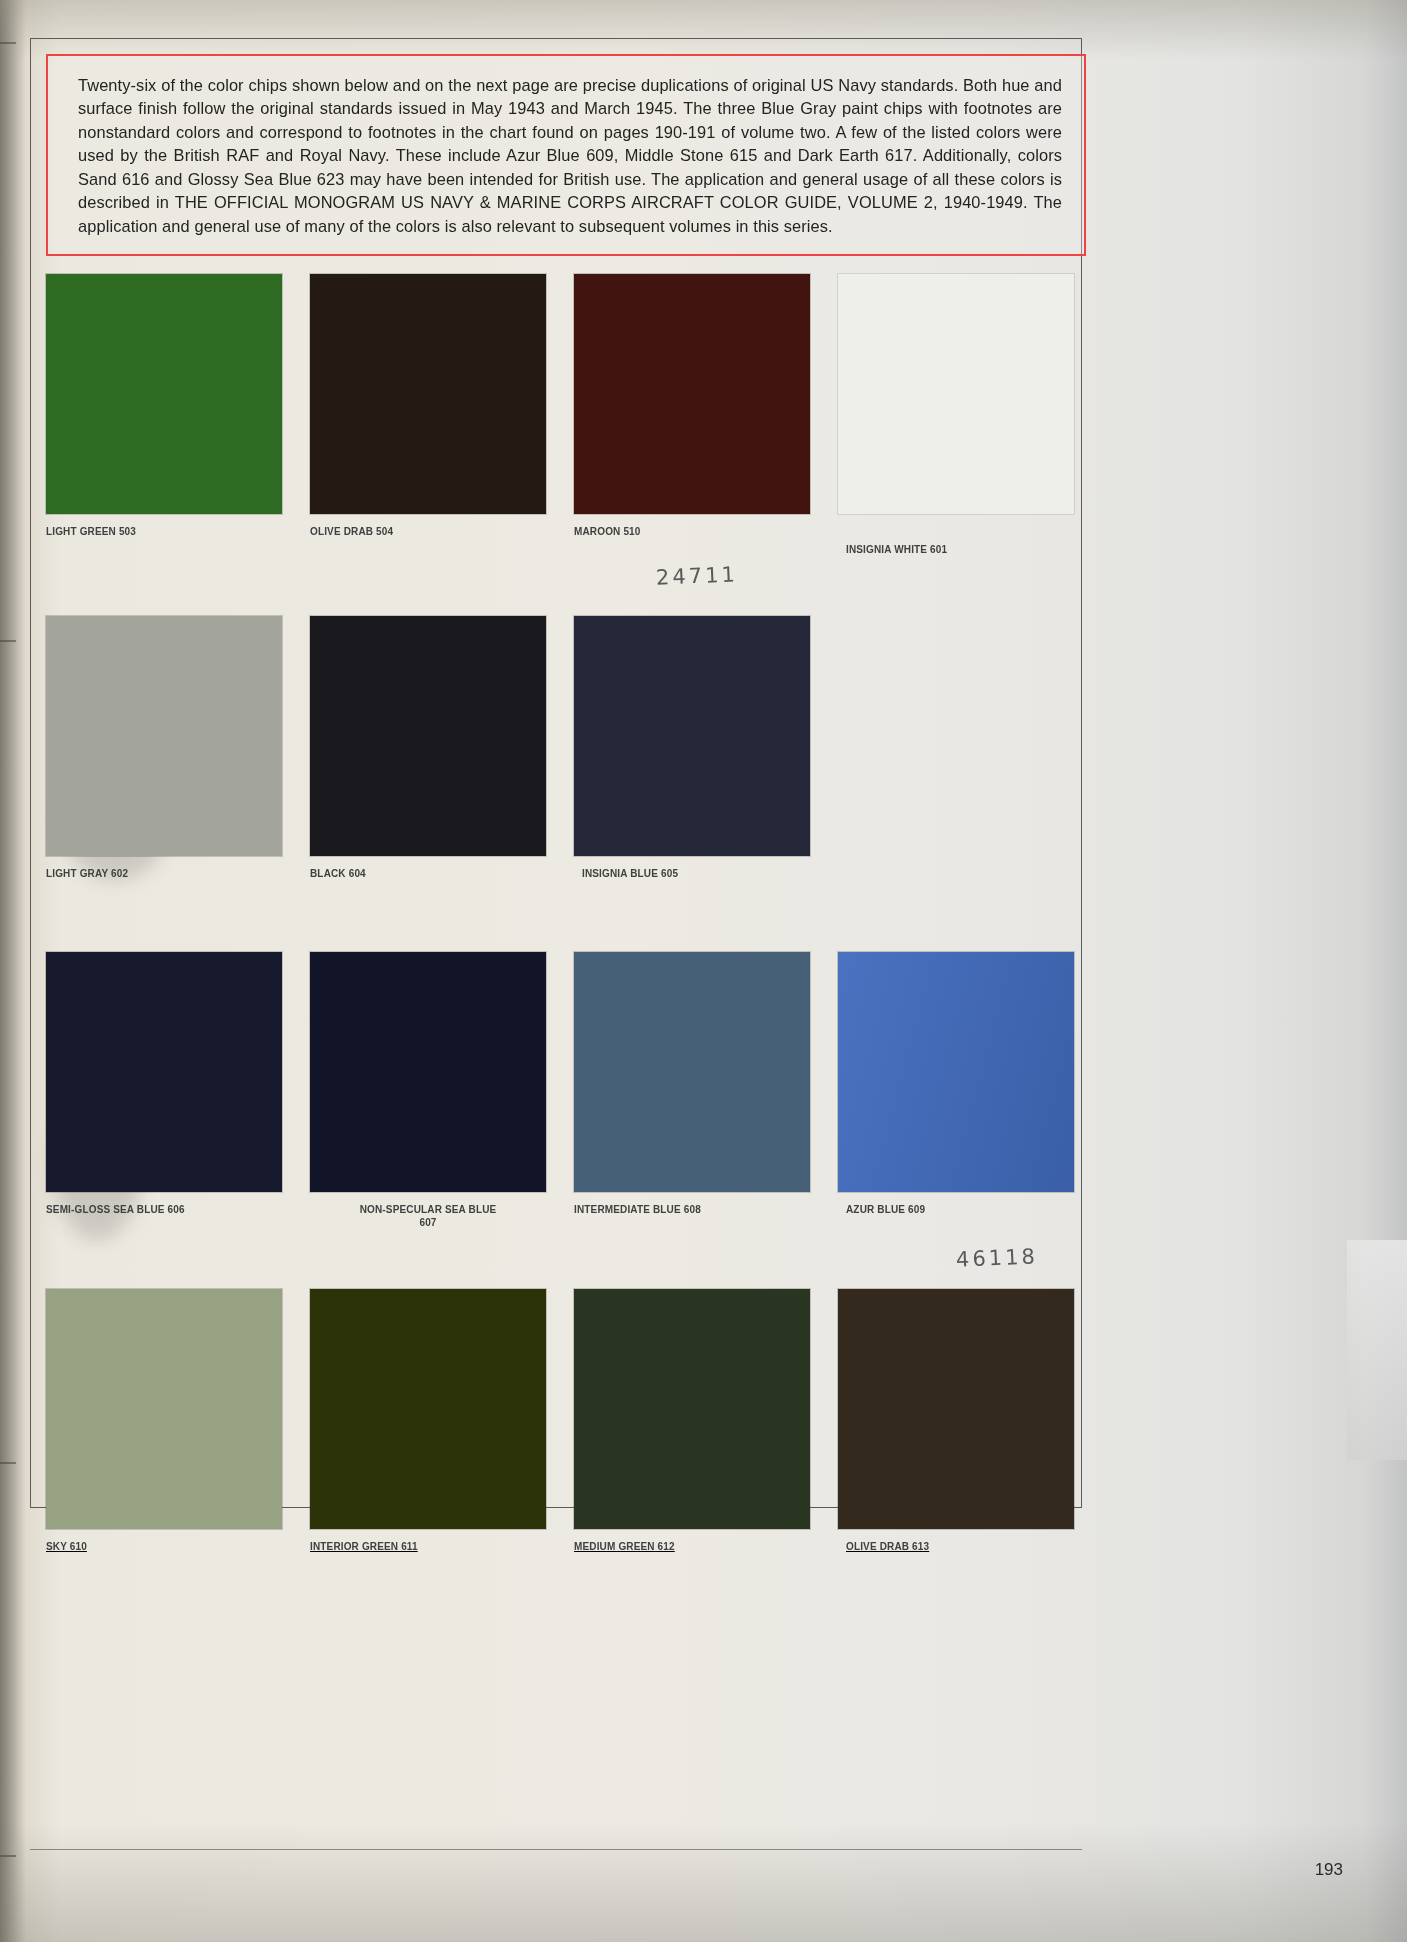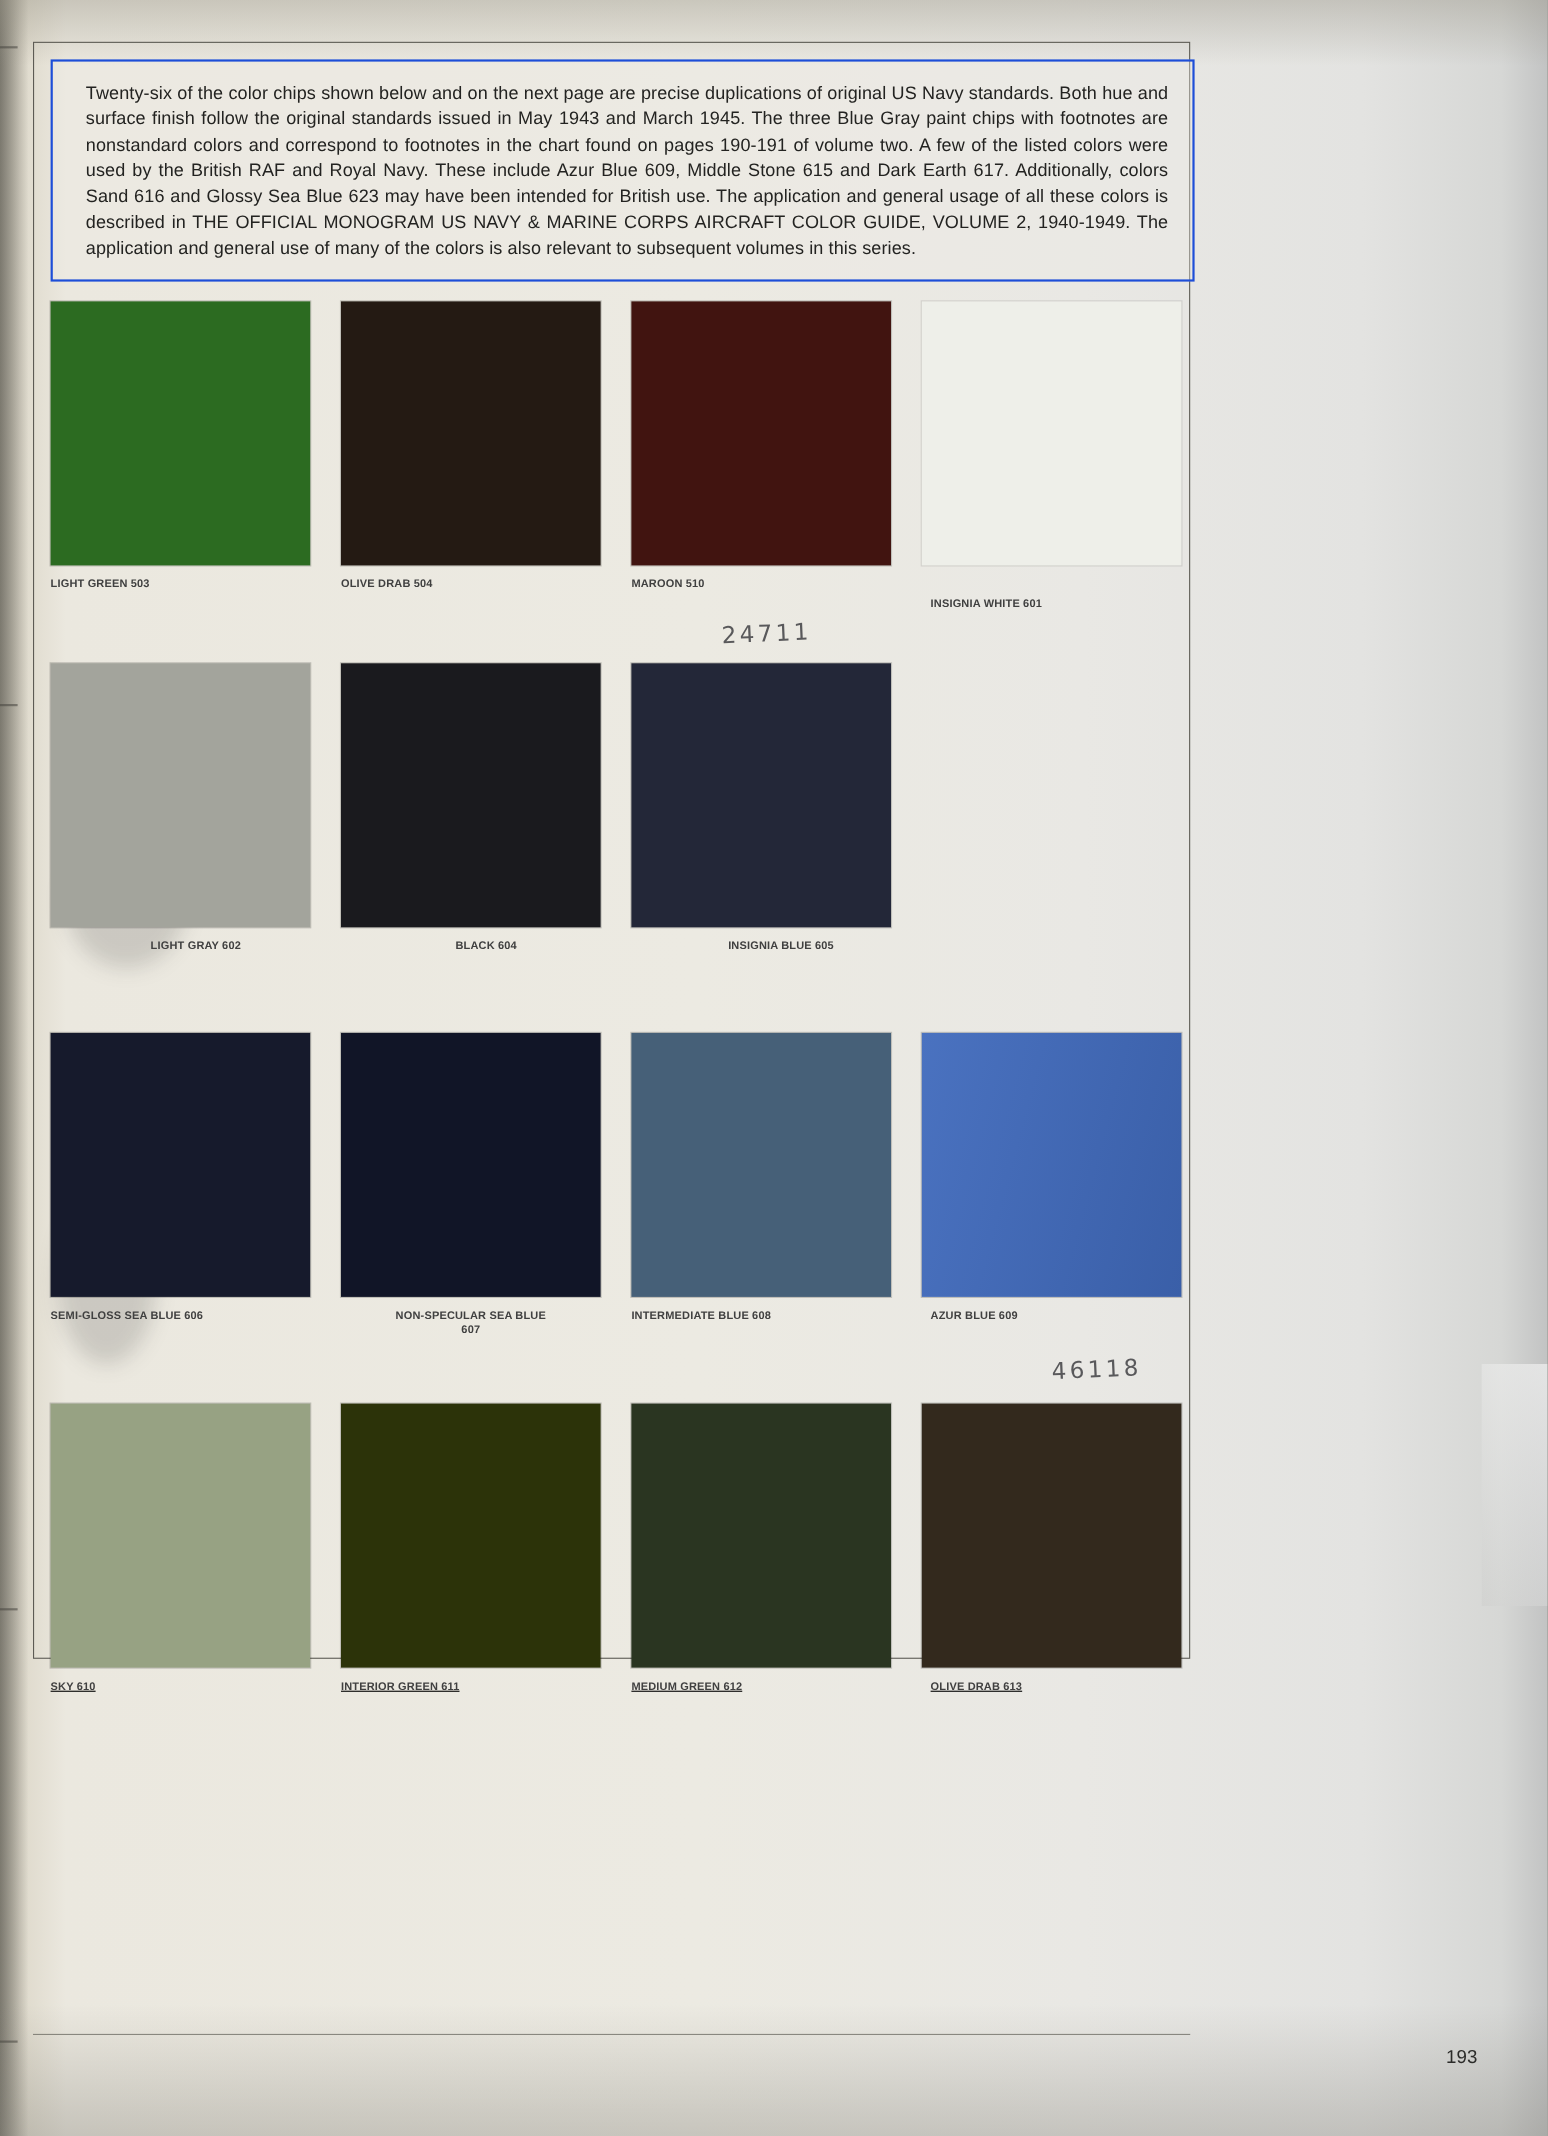--- a/index.html
+++ b/index.html
@@ -68,21 +68,21 @@
     box-sizing: border-box;
   }
 
   
   .note-box {
     position: absolute;
     left: 46px;
     top: 54px;
     width: 1040px;
     box-sizing: border-box;
-    border: 2px solid #1d4ed8;
+    border: 2px solid #ef4444;
     background: rgba(238,236,228,.35);
     padding: 18px 22px 16px 30px;
   }
   .note-text {
     margin: 0;
     font-size: 16.4px;
     line-height: 1.43;
     color: #232321;
     text-align: justify;
     letter-spacing: .1px;
@@ -209,21 +209,21 @@
         <div class="swatch" style="background:#411410;"></div>
         <div class="chip-label">MAROON 510</div>
         <div class="handwrite" style="left:82px; top:290px;">24711</div>
       </div>
       <div class="chip-cell">
         <div class="swatch" style="background:#eeefe9; box-shadow:0 0 0 1px rgba(0,0,0,.10);"></div>
         <div class="chip-label" style="margin-top:29px; margin-left:8px;">INSIGNIA WHITE 601</div>
       </div>
     </div>
 
-    <div class="chip-row" style="margin-top:47px;text-align:center;">
+    <div class="chip-row" style="margin-top:60px;">
       <div class="chip-cell">
         <div class="swatch" style="background:#a3a49c;"></div>
         <div class="chip-label">LIGHT GRAY 602</div>
       </div>
       <div class="chip-cell">
         <div class="swatch" style="background:#1a1a1e;"></div>
         <div class="chip-label">BLACK 604</div>
       </div>
       <div class="chip-cell">
         <div class="swatch" style="background:#232738;"></div>

